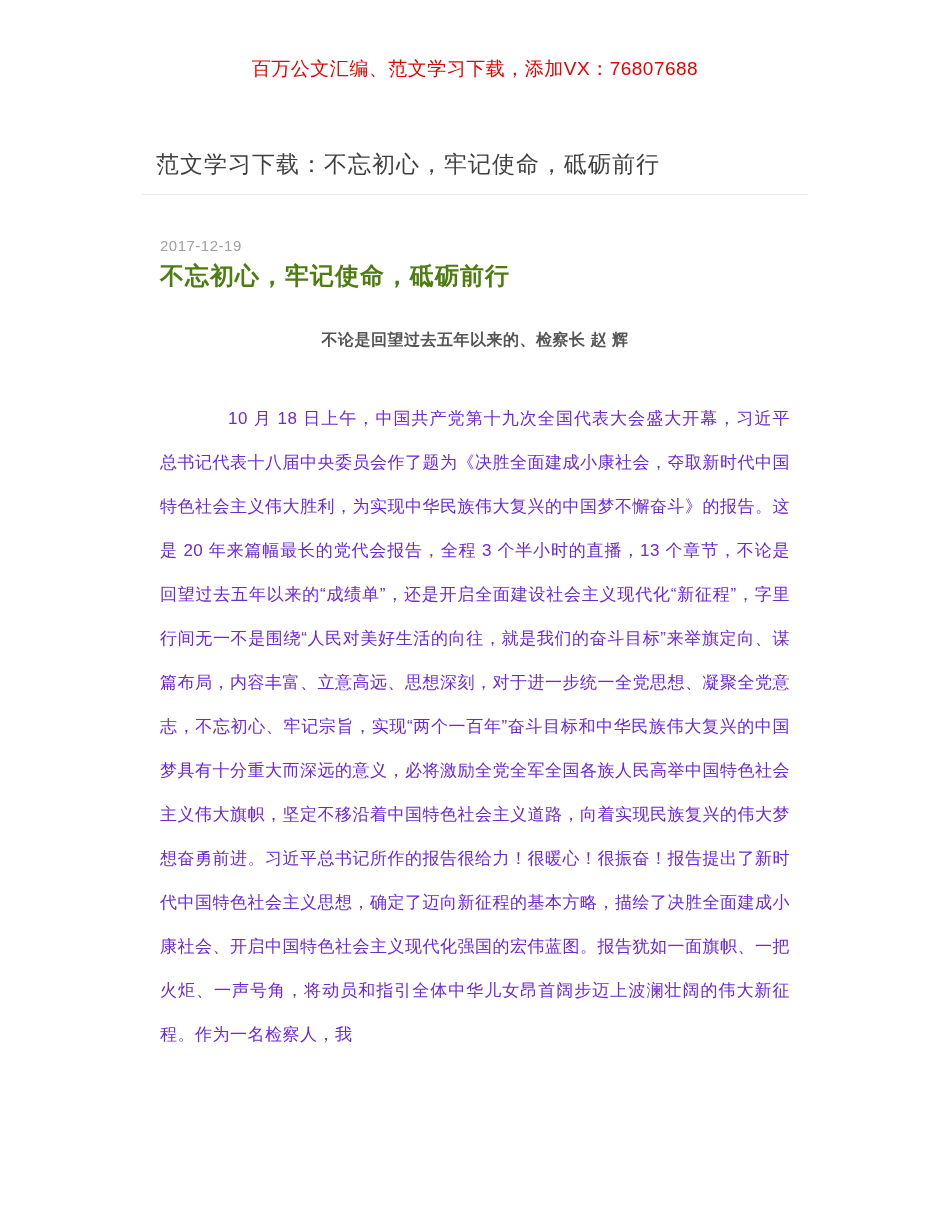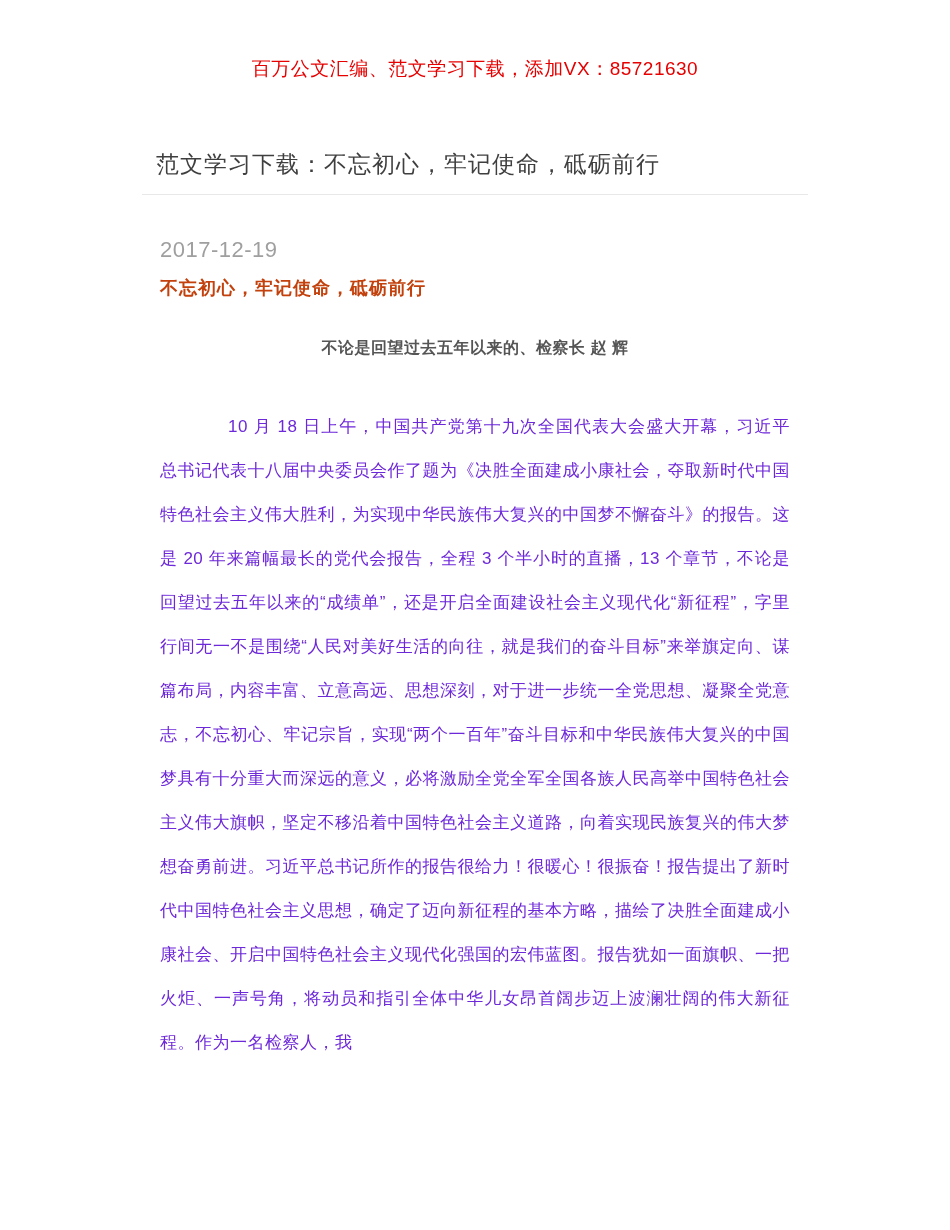--- a/index.html
+++ b/index.html
@@ -39,28 +39,28 @@
   .title-divider {
     margin-top: 14px;
     border: none;
     border-top: 1px solid #e8e8e8;
     height: 0;
   }
   .article-date {
     margin-top: 42px;
     padding: 0 18px;
     color: #9f9f9f;
-    font-size: 22px;
+    font-size: 15px;
     letter-spacing: 0.5px;
   }
   .article-subtitle {
-    margin-top: 13px;
+    margin-top: 6px;
     padding: 0 18px;
-    color: #c2410c;
-    font-size: 18px;
+    color: #4d7c0f;
+    font-size: 24px;
     font-weight: 700;
     letter-spacing: 1px;
   }
   .article-byline {
     margin-top: 38px;
     text-align: center;
     color: #555555;
     font-size: 16px;
     font-weight: 700;
     letter-spacing: 0.5px;
@@ -74,21 +74,21 @@
     text-align: justify;
     text-indent: 68px;
     letter-spacing: 0.5px;
   }
 </style>
 </head>
 <body>
 
 <div class="page">
 
-  <div class="top-notice">百万公文汇编、范文学习下载，添加VX：85721630</div>
+  <div class="top-notice">百万公文汇编、范文学习下载，添加VX：76807688</div>
 
   <div class="article">
 
     <h1 class="article-title">范文学习下载：不忘初心，牢记使命，砥砺前行</h1>
 
     <hr class="title-divider">
 
     <div class="article-date">2017-12-19</div>
 
     <div class="article-subtitle">不忘初心，牢记使命，砥砺前行</div>

